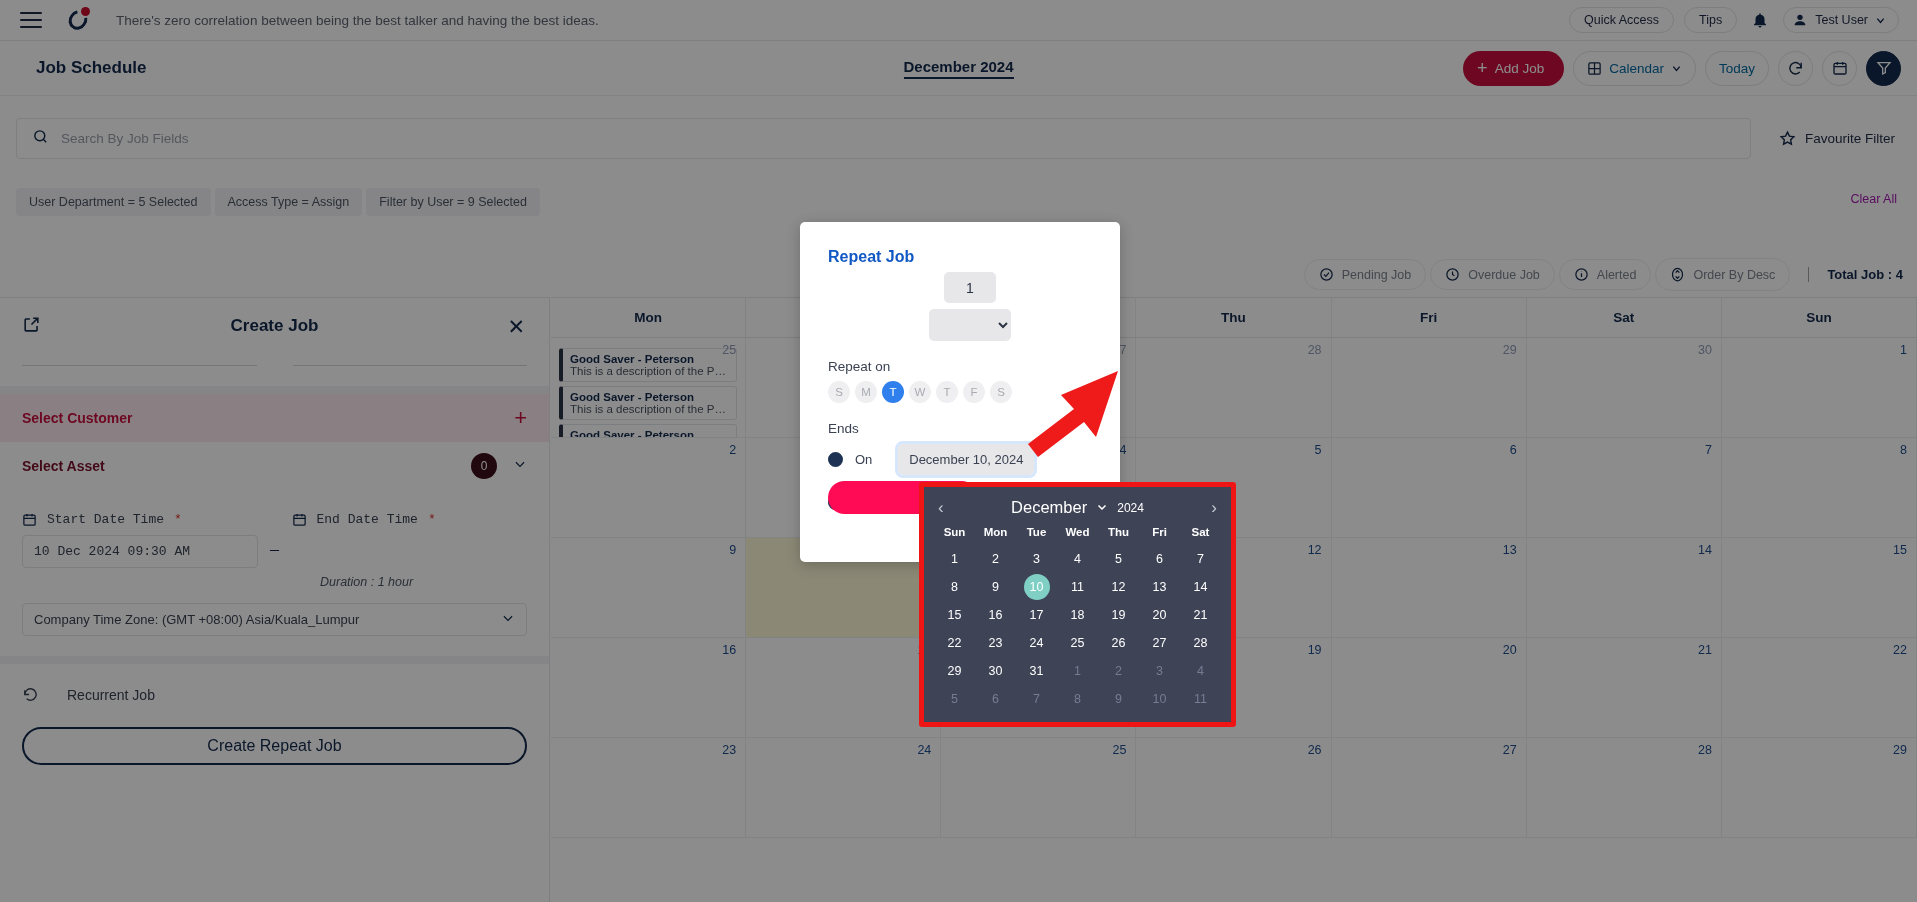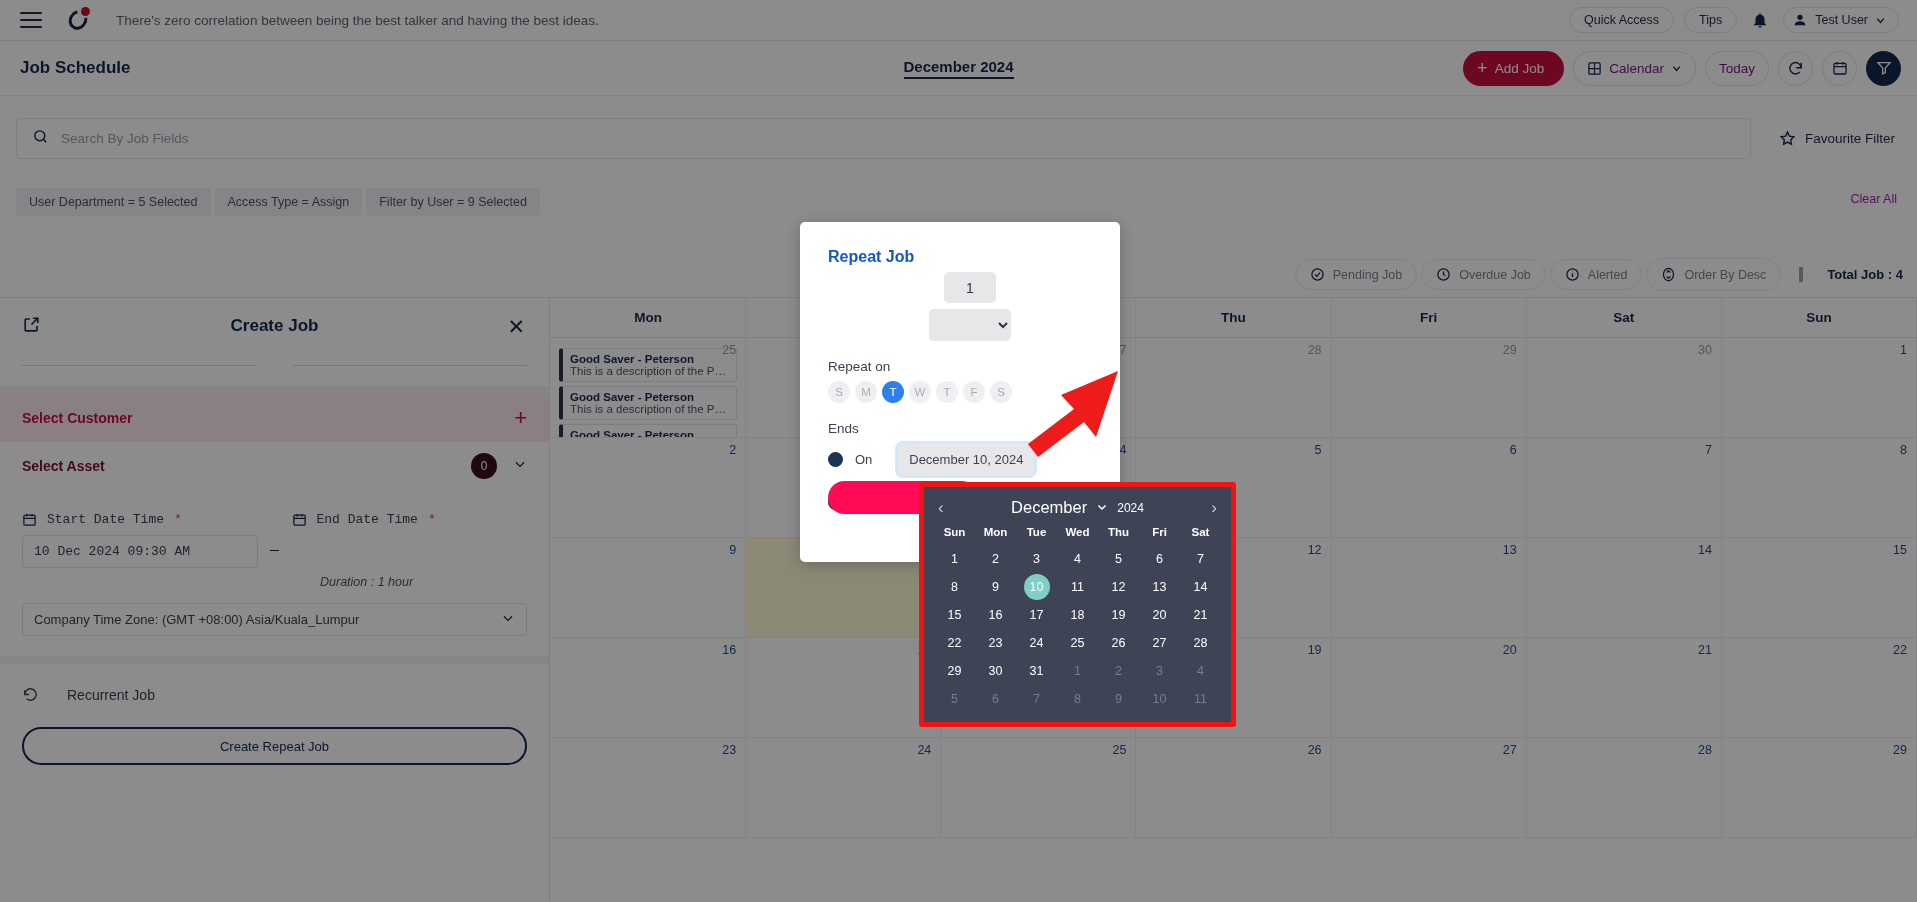--- a/index.html
+++ b/index.html
@@ -37,34 +37,34 @@
   }
   .bell { width: 26px; height: 26px; display: flex; align-items: center; justify-content: center; cursor: pointer; }
   .user-chip { display: flex; align-items: center; gap: 7px; border: 1px solid #e2e4ea; border-radius: 16px; padding: 4px 12px 4px 8px; cursor: pointer; }
   .user-chip .name { font-size: 12.5px; color: #1e2a44; }
 
   
   .pagebar {
     position: absolute; left: 0; top: 41px; width: 1917px; height: 55px;
     background: #ffffff; display: flex; align-items: center; border-bottom: 1px solid #eceef2;
   }
-  .page-title { margin-left: 20px; font-size: 17px; font-weight: 700; color: #13294b; }
+  .page-title { margin-left: 36px; font-size: 17px; font-weight: 700; color: #13294b; }
   .month-title {
     position: absolute; left: 50%; transform: translateX(-50%);
     font-size: 15px; font-weight: 700; color: #13294b; border-bottom: 2px solid #13294b; padding-bottom: 2px;
   }
   .pagebar-right { margin-left: auto; display: flex; align-items: center; gap: 9px; padding-right: 16px; }
   .addjob-btn {
     background: #c8103f; color: #fff; border: none; border-radius: 19px;
     height: 35px; padding: 0 20px 0 14px; font-size: 13.5px; display: flex; align-items: center; gap: 7px; cursor: pointer;
   }
   .addjob-btn .plus { font-size: 18px; line-height: 1; }
   .outline-btn {
     border: 1px solid #e2e4ea; border-radius: 19px; height: 35px; background: #fff;
-    display: flex; align-items: center; gap: 7px; padding: 0 13px; font-size: 13.5px; color: #701a75; cursor: pointer;
+    display: flex; align-items: center; gap: 7px; padding: 0 13px; font-size: 13.5px; color: #0369a1; cursor: pointer;
   }
   .icon-btn {
     border: 1px solid #e2e4ea; border-radius: 50%; width: 35px; height: 35px; background: #fff;
     display: flex; align-items: center; justify-content: center; cursor: pointer;
   }
   .filter-btn { background: #13294b; border-color: #13294b; }
 
   
   .searchbar {
     position: absolute; left: 16px; top: 118px; width: 1735px; height: 41px;
@@ -87,21 +87,21 @@
     background: #f2f3f6; border-radius: 4px; padding: 7px 13px; font-size: 12.5px; color: #4b5563; cursor: pointer; white-space: nowrap;
   }
   .clear-all { position: absolute; right: 20px; top: 192px; font-size: 12.5px; color: #a21caf; cursor: pointer; }
 
   
   .statusrow { position: absolute; right: 14px; top: 258px; display: flex; align-items: center; gap: 4px; }
   .status-item {
     display: flex; align-items: center; gap: 8px; padding: 7px 14px; border-radius: 17px;
     border: 1px solid #eceef2; font-size: 12.5px; color: #7b828e; background: #fff; cursor: pointer; white-space: nowrap;
   }
-  .total-job { font-size: 13px; font-weight: 700; color: #13294b; margin-left: 14px; padding-left: 24px; border-left: 4px solid #a3a3a3; white-space: nowrap; }
+  .total-job { font-size: 13px; font-weight: 700; color: #13294b; margin-left: 14px; padding-left: 18px; border-left: 1px solid #a3a3a3; white-space: nowrap; }
 
   
   .createjob {
     position: absolute; left: 0; top: 297px; width: 550px; height: 605px;
     background: #ffffff; border-right: 1px solid #e5e7ec; border-top: 1px solid #e5e7ec;
   }
   .cj-head { height: 56px; display: flex; align-items: center; position: relative; }
   .cj-title { position: absolute; left: 50%; transform: translateX(-50%); font-size: 17px; font-weight: 700; color: #13294b; }
   .cj-expand { margin-left: 22px; cursor: pointer; }
   .cj-close { position: absolute; right: 24px; cursor: pointer; font-size: 21px; color: #13294b; line-height: 1; }
@@ -132,21 +132,21 @@
   .dt-dash { width: 34px; display: flex; align-items: center; justify-content: center; padding-top: 30px; color: #13294b; font-size: 15px; }
   .duration { text-align: left; margin-left: 320px; font-size: 12.5px; font-style: italic; color: #4b5563; margin-top: 7px; }
   .tz-select {
     margin: 14px 22px 0 22px; border: 1px solid #e2e4ea; border-radius: 4px; height: 33px;
     display: flex; align-items: center; padding: 0 11px; font-size: 13px; color: #3a4252; cursor: pointer;
   }
   .tz-select .chev { margin-left: auto; color: #13294b; }
   .recurrent { display: flex; align-items: center; gap: 28px; padding: 22px 22px 0 22px; font-size: 14px; color: #3a4252; }
   .repeat-btn {
     margin: 24px 22px 0 22px; height: 38px; border: 2px solid #13294b; border-radius: 19px;
-    display: flex; align-items: center; justify-content: center; font-size: 13px; color: #13294b; cursor: pointer; background: #fff;
+    display: flex; align-items: center; justify-content: center; font-size: 16px; color: #13294b; cursor: pointer; background: #fff;
   }
   .cj-footer { position: absolute; bottom: 0; left: 0; width: 100%; height: 62px; border-top: 1px solid #eceef2; display: flex; align-items: center; justify-content: center; }
   .savejob {
     background: #a50d32; color: #fff; border: none; border-radius: 16px; height: 31px; padding: 0 23px;
     font-size: 13px; cursor: pointer; font-family: "Liberation Sans", sans-serif;
   }
 
   
   .bigcal { position: absolute; left: 551px; top: 297px; width: 1366px; height: 605px; background: #fff; border-top: 1px solid #e5e7ec; }
   .bc-head { display: flex; height: 40px; border-bottom: 1px solid #e5e7ec; }

